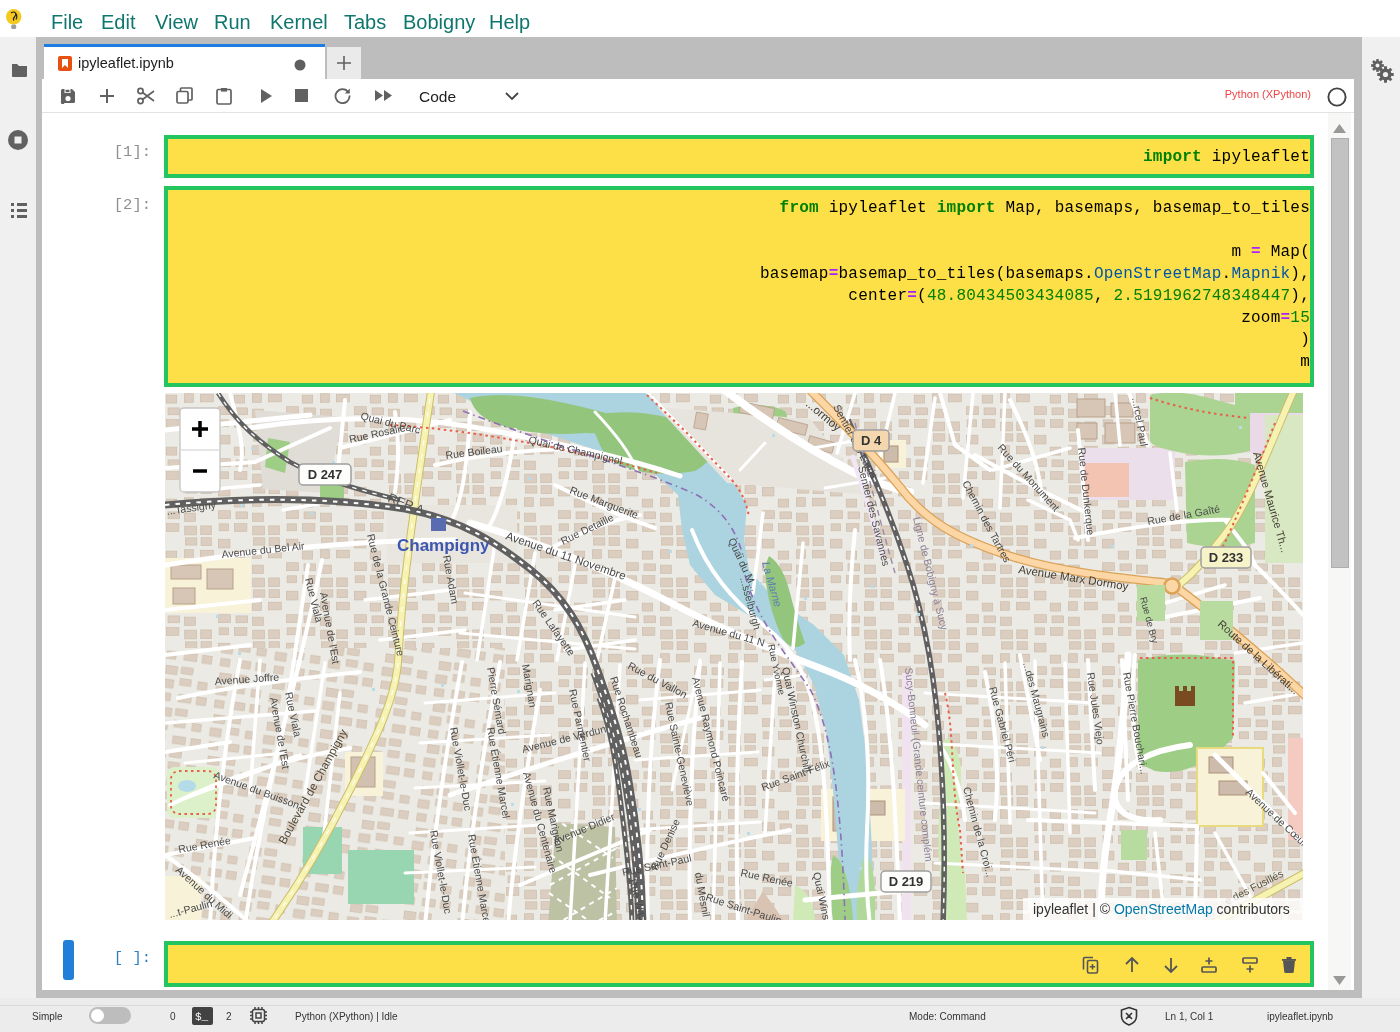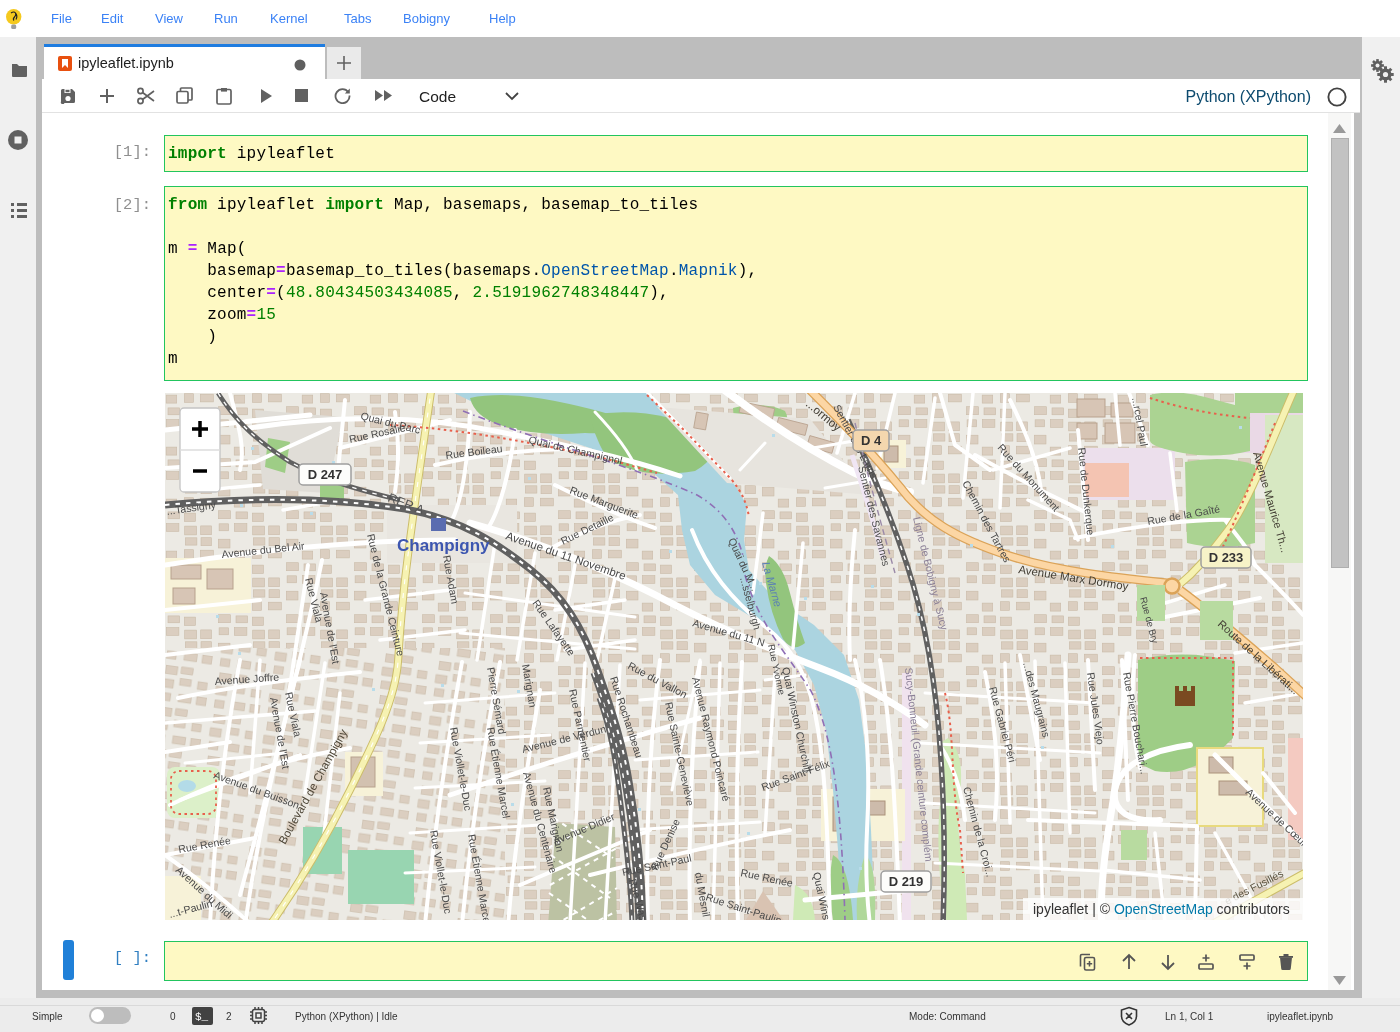--- a/index.html
+++ b/index.html
@@ -1,25 +1,25 @@
 <!DOCTYPE html>
 <html><head><meta charset="utf-8"><style>
 html,body{margin:0;padding:0;width:1400px;height:1032px;overflow:hidden;background:#fff;
 font-family:"Liberation Sans",sans-serif;}
 .abs{position:absolute;}
 #menubar{left:0;top:0;width:1400px;height:37px;background:#fff;}
-.mi{position:absolute;top:11px;font-size:13px;color:#3b82f6;}
+.mi{position:absolute;top:11px;font-size:20px;color:#0f766e;}
 #sidebar{left:0;top:37px;width:36px;height:969px;background:#f0f0f0;}
 #rightstrip{left:1362px;top:37px;width:38px;height:969px;background:#f0f0f0;}
 #dock{left:36px;top:37px;width:1326px;height:961px;background:#bdbdbd;}
 #tab1{left:8px;top:7px;width:281px;height:35px;background:#fff;border-top:3px solid #1e7ce0;}
 #tabplus{left:291px;top:10px;width:34px;height:32px;background:#eaeaea;}
-#toolbar{left:6px;top:42px;width:1312px;height:33px;background:#fff;border-bottom:1px solid #e2e2e2;padding-left:6px;}
+#toolbar{left:6px;top:42px;width:1312px;height:33px;background:#fff;border-bottom:1px solid #e2e2e2;}
 #content{left:6px;top:76px;width:1312px;height:877px;background:#fff;}
-.cellbox{position:absolute;left:122px;width:1142px;background:#fef9c3;border:1px solid #22c55e;}
+.cellbox{position:absolute;left:122px;width:1142px;background:#fde047;border:4px solid #22c55e;text-align:right;}
 .prompt{position:absolute;left:20px;width:89px;text-align:right;font-size:15.5px;color:#8f8f8f;font-family:"Liberation Mono",monospace;}
 pre.code{margin:0;padding:7px 0 0 3px;font-size:16px;letter-spacing:.22px;line-height:22px;color:#000;font-family:"Liberation Mono",monospace;}
 .kw{color:#008000;font-weight:bold;}
 .op{color:#aa22ff;font-weight:bold;}
 .num{color:#008000;}
 .prop{color:#0055aa;}
 #statusbar{left:0;top:998px;width:1400px;height:34px;background:#ececec;}
 .sb{position:absolute;top:5px;font-size:10px;color:#333;}
 svg.ic{position:absolute;}
 </style></head><body>
@@ -89,21 +89,21 @@
         <path d="M14.3 5.2 A7 7 0 1 0 15.5 8.5" fill="none" stroke="#616161" stroke-width="1.8"></path>
         <path d="M15.8 1.5 v5 h-5 z" fill="#616161"></path>
       </svg>
       <svg class="ic" style="left:332px;top:10px" width="19" height="13" viewBox="0 0 19 13">
         <path d="M1 1 L9 6.5 L1 12 z M10 1 L18 6.5 L10 12 z" fill="#616161"></path>
       </svg>
       <span class="abs" style="left:377px;top:9px;font-size:15.5px;color:#212121">Code</span>
       <svg class="ic" style="left:463px;top:13px" width="14" height="9" viewBox="0 0 14 9">
         <path d="M1 1 L7 7 L13 1" fill="none" stroke="#424242" stroke-width="1.8"></path>
       </svg>
-      <span class="abs" style="left:1135px;top:9px;width:134px;text-align:right;font-size:16px;color:#0c4a6e">Python (XPython)</span>
+      <span class="abs" style="left:1135px;top:9px;width:134px;text-align:right;font-size:11px;color:#ef4444">Python (XPython)</span>
       <svg class="ic" style="left:1285px;top:8px" width="20" height="20" viewBox="0 0 20 20">
         <circle cx="10" cy="10" r="8.6" fill="none" stroke="#424242" stroke-width="1.9"></circle>
       </svg>
     </div>
     <div id="content" class="abs">
       <div class="prompt" style="top:30px">[1]:</div>
       <div class="cellbox" style="top:22px;height:35px">
         <pre class="code"><span class="kw">import</span> ipyleaflet</pre>
       </div>
       <div class="prompt" style="top:83px">[2]:</div>

